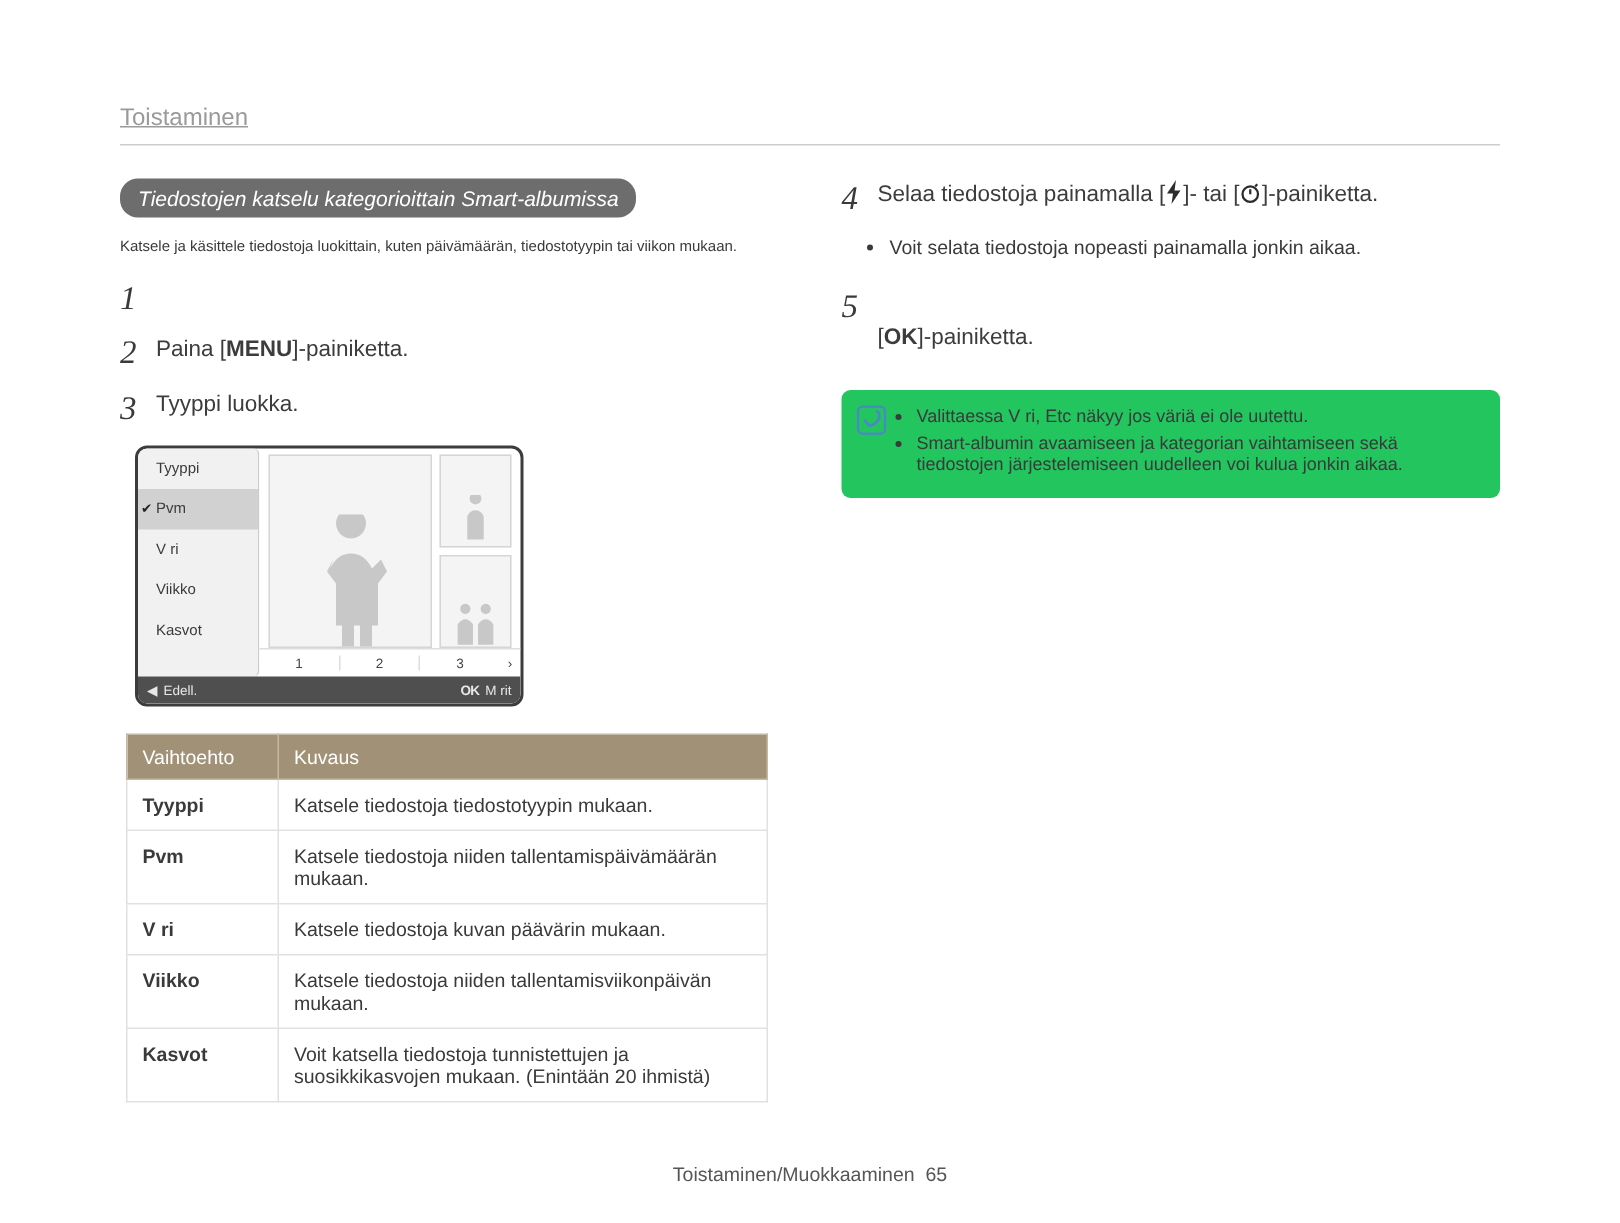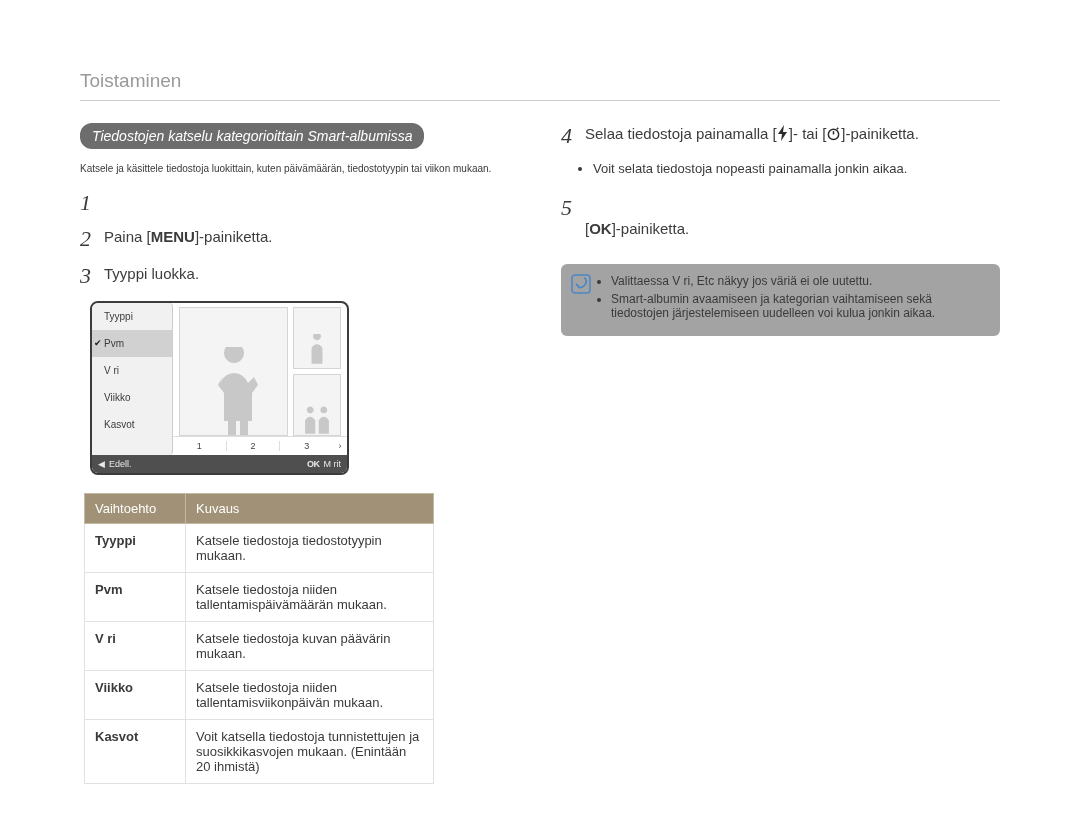--- a/index.html
+++ b/index.html
@@ -9,24 +9,25 @@
     font-family: Arial, Helvetica, sans-serif;
     color: #3c3c3c;
     width: 1080px;
     height: 815px;
   }
   .page {
     padding: 70px 80px 20px 80px;
   }
   .header-title {
     color: #9a9a9a;
-    font-size: 19px;
+    font-size: 16px;
     padding-bottom: 8px;
     border-bottom: 1px solid #ccc;
     margin-bottom: 22px;
+    text-decoration: underline;
   }
   .columns {
     display: flex;
     gap: 42px;
   }
   .col {
     flex: 1 1 50%;
   }
   .section-pill {
     display: inline-block;
@@ -184,21 +185,21 @@
   .cam-footer .left, .cam-footer .right {
     display: flex;
     align-items: center;
     gap: 4px;
   }
   .ok-label { font-weight: bold; letter-spacing: -0.5px; }
 
   
   table.options {
     border-collapse: collapse;
-    width: 350px;
+    width: 428px;
     font-size: 13px;
     margin-left: 4px;
   }
   table.options th {
     background: #a19176;
     color: #fff;
     font-weight: normal;
     text-align: left;
     padding: 7px 10px;
     border: 1px solid #c4b9a4;
@@ -219,21 +220,21 @@
     list-style: disc;
     padding-left: 32px;
     margin: 6px 0 14px 0;
     font-size: 13px;
     color: #3a3a3a;
   }
   .sub-bullets li { margin-bottom: 19px; }
 
   
   .note-box {
-    background: #a3a3a3;
+    background: #22c55e;
     border-radius: 6px;
     display: flex;
     padding: 10px 14px 12px 10px;
     margin-top: 24px;
     font-size: 12px;
     color: #3a3a3a;
   }
   .note-icon {
     width: 24px;
     flex: 0 0 24px;

